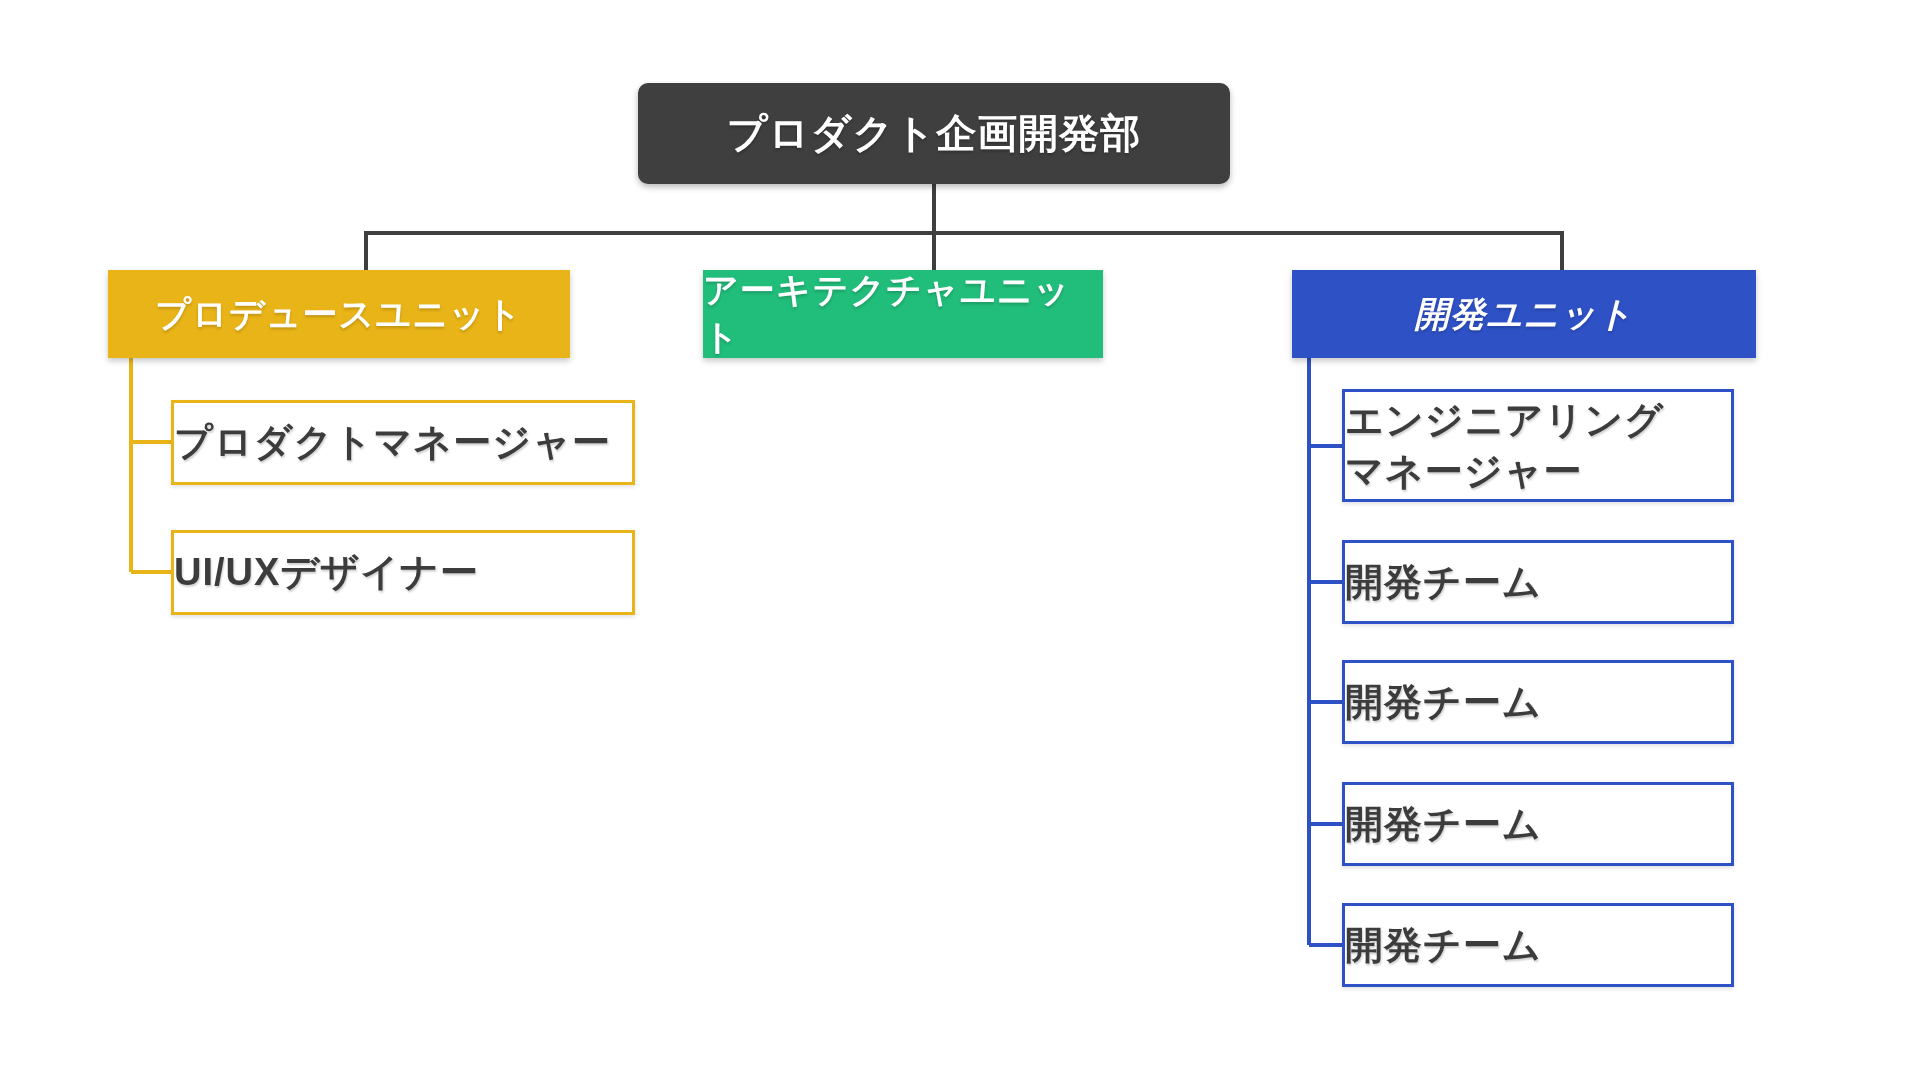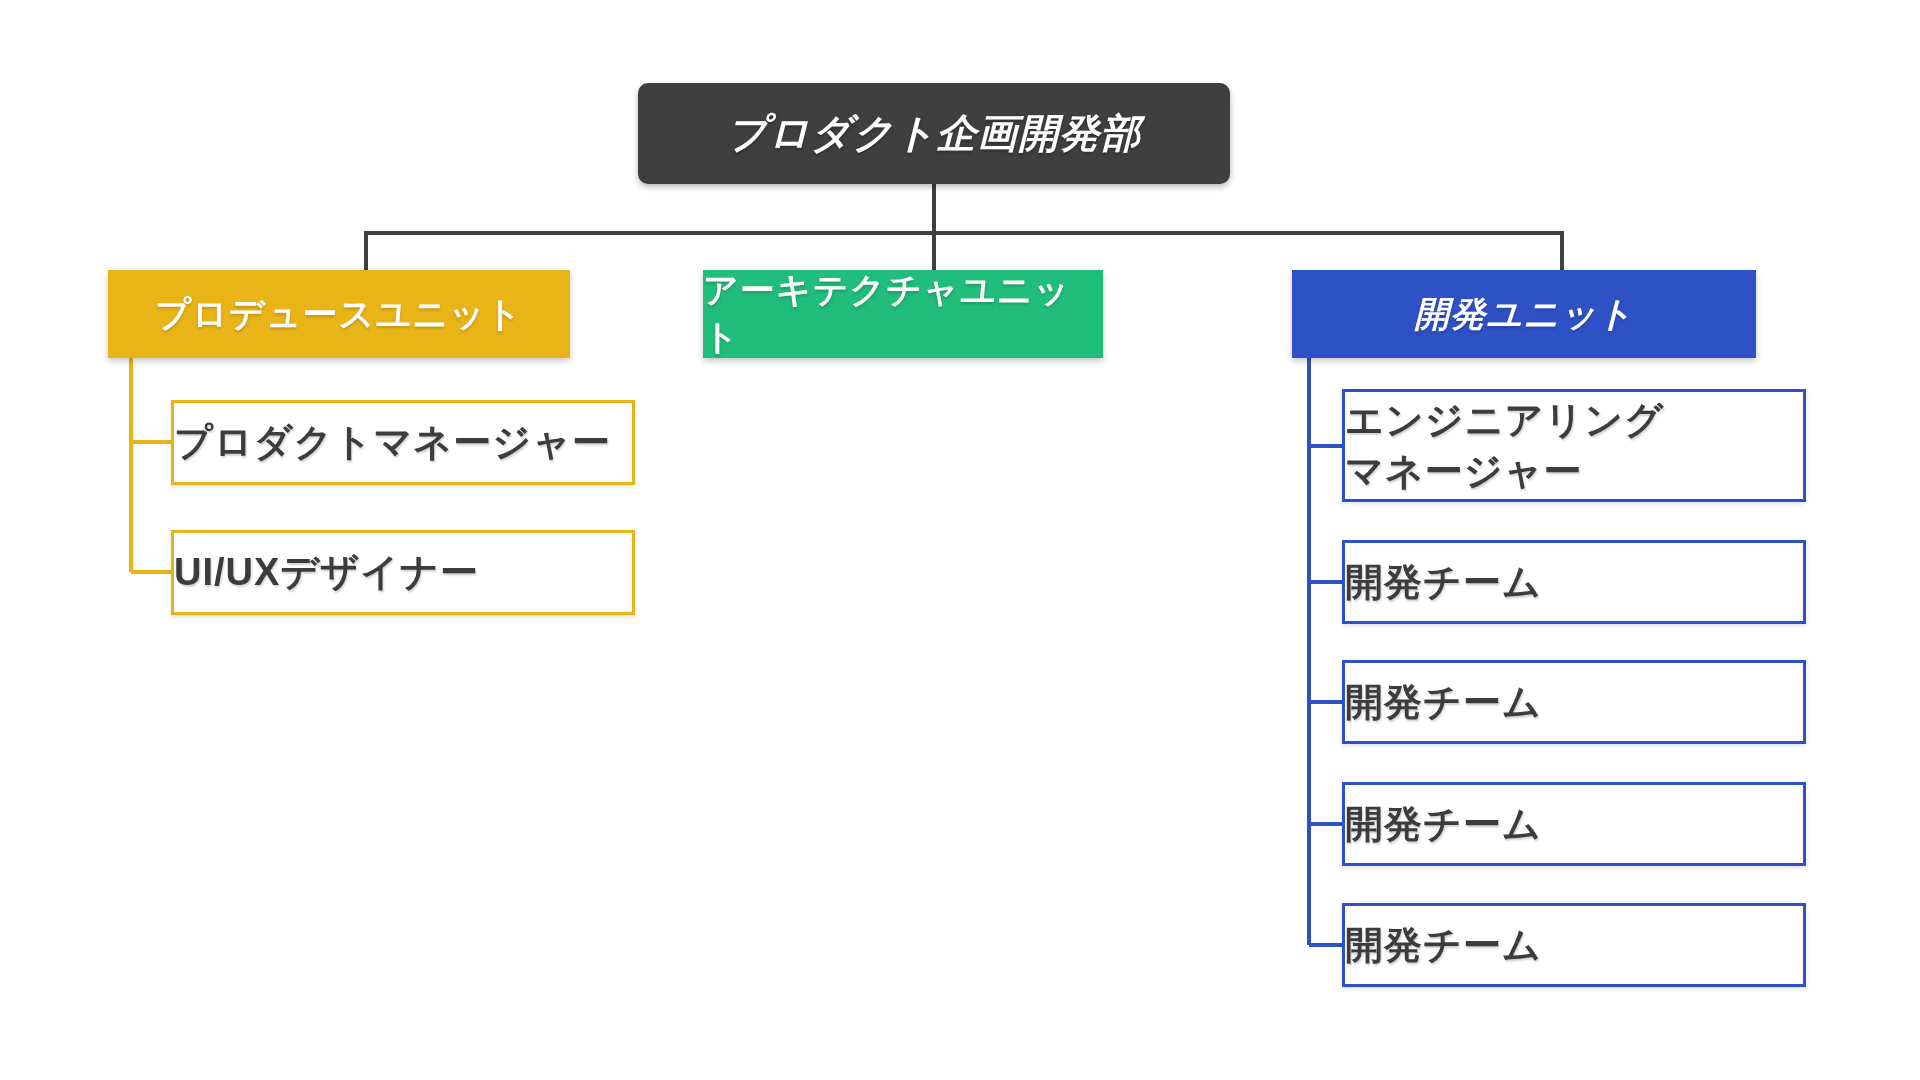--- a/index.html
+++ b/index.html
@@ -32,21 +32,20 @@
   .root-node {
     left: 638px; top: 83px;
     width: 592px; height: 101px;
     background: #3F3F3F;
     color: #ffffff;
     font-size: 40px;
     border-radius: 10px;
     box-shadow: 0 3px 6px rgba(0,0,0,0.28);
     text-shadow: 0 2px 3px rgba(0,0,0,0.25);
     letter-spacing: 1px;
-    font-style: italic;
   }
   .unit-node {
     top: 270px;
     height: 88px;
     color: #ffffff;
     font-size: 35px;
     box-shadow: 0 3px 6px rgba(0,0,0,0.22);
     text-shadow: 0 2px 3px rgba(0,0,0,0.18);
     letter-spacing: 1px;
   }
@@ -61,21 +60,21 @@
     padding-right: 14px;
     color: #3C3C3C;
     font-size: 38px;
     box-shadow: 0 2px 4px rgba(0,0,0,0.12);
     text-shadow: 1px 2px 2px rgba(0,0,0,0.18);
     white-space: pre-line;
     line-height: 1.32;
     letter-spacing: 1px;
   }
   .child-produce { left: 171px;  width: 464px; height: 85px; }
-  .child-dev     { left: 1342px; width: 464px; }
+  .child-dev     { left: 1342px; width: 392px; }
   .c-pm  { top: 400px; }
   .c-ux  { top: 530px; }
   .c-em  { top: 389px; height: 113px; }
   .c-t1  { top: 540px; height: 84px; }
   .c-t2  { top: 660px; height: 84px; }
   .c-t3  { top: 782px; height: 84px; }
   .c-t4  { top: 903px; height: 84px; }
 </style>
 </head>
 <body>

